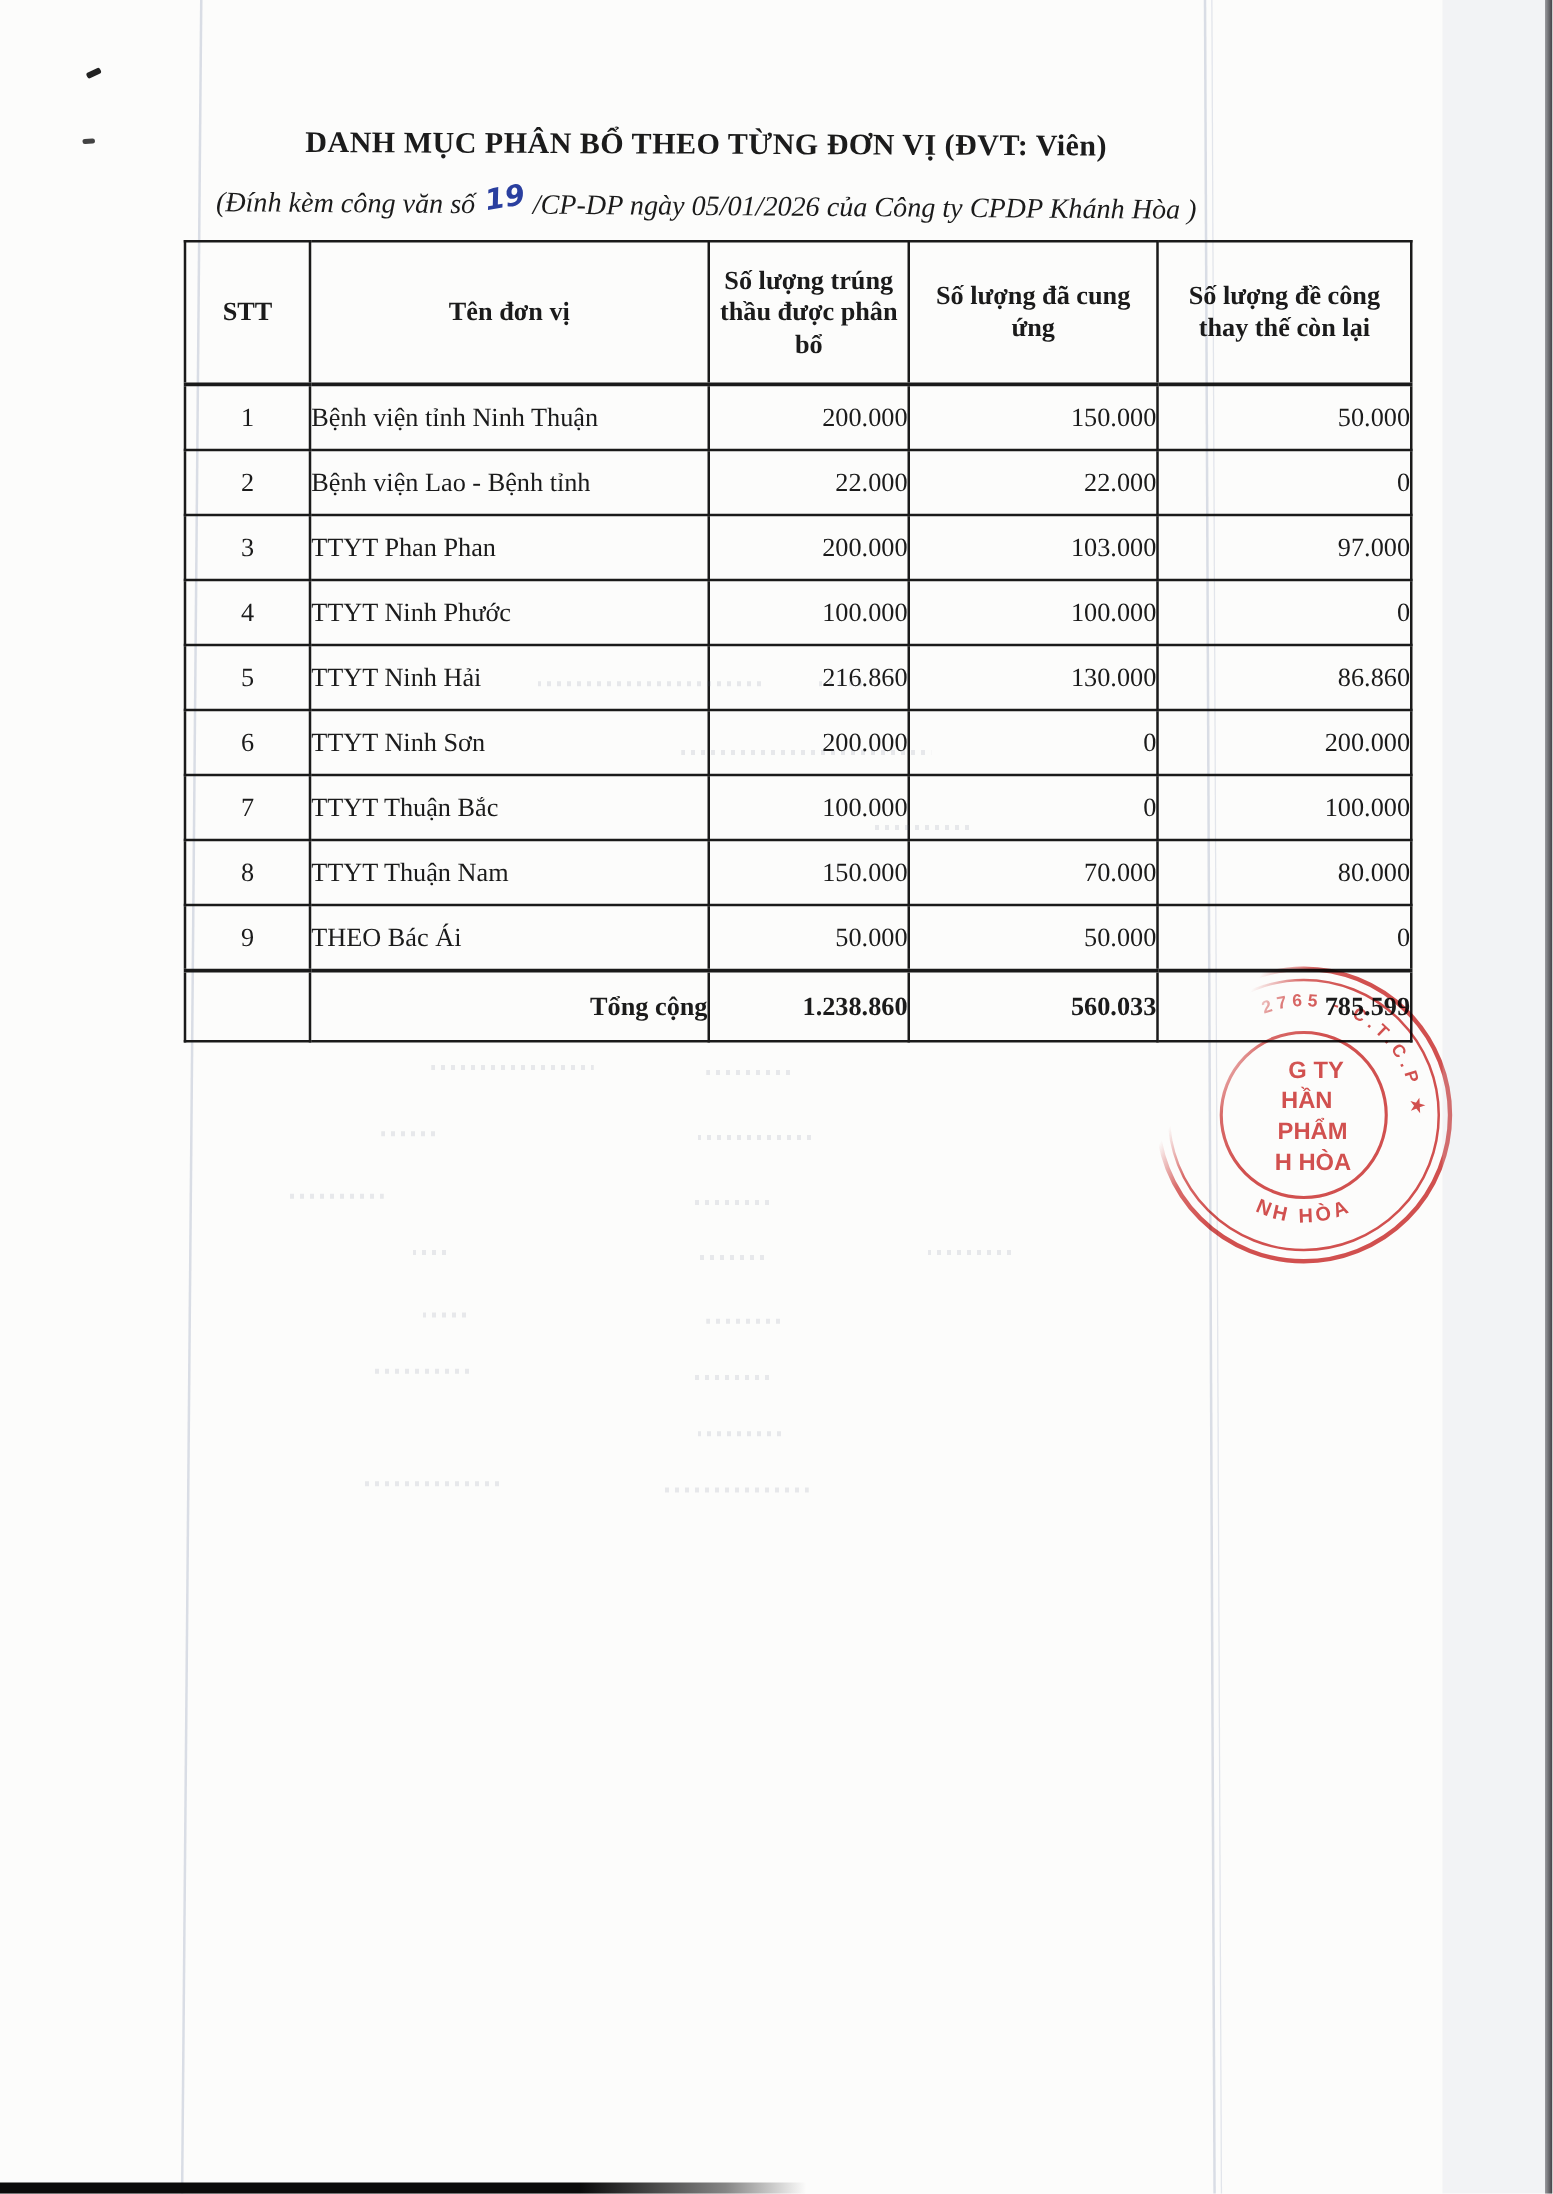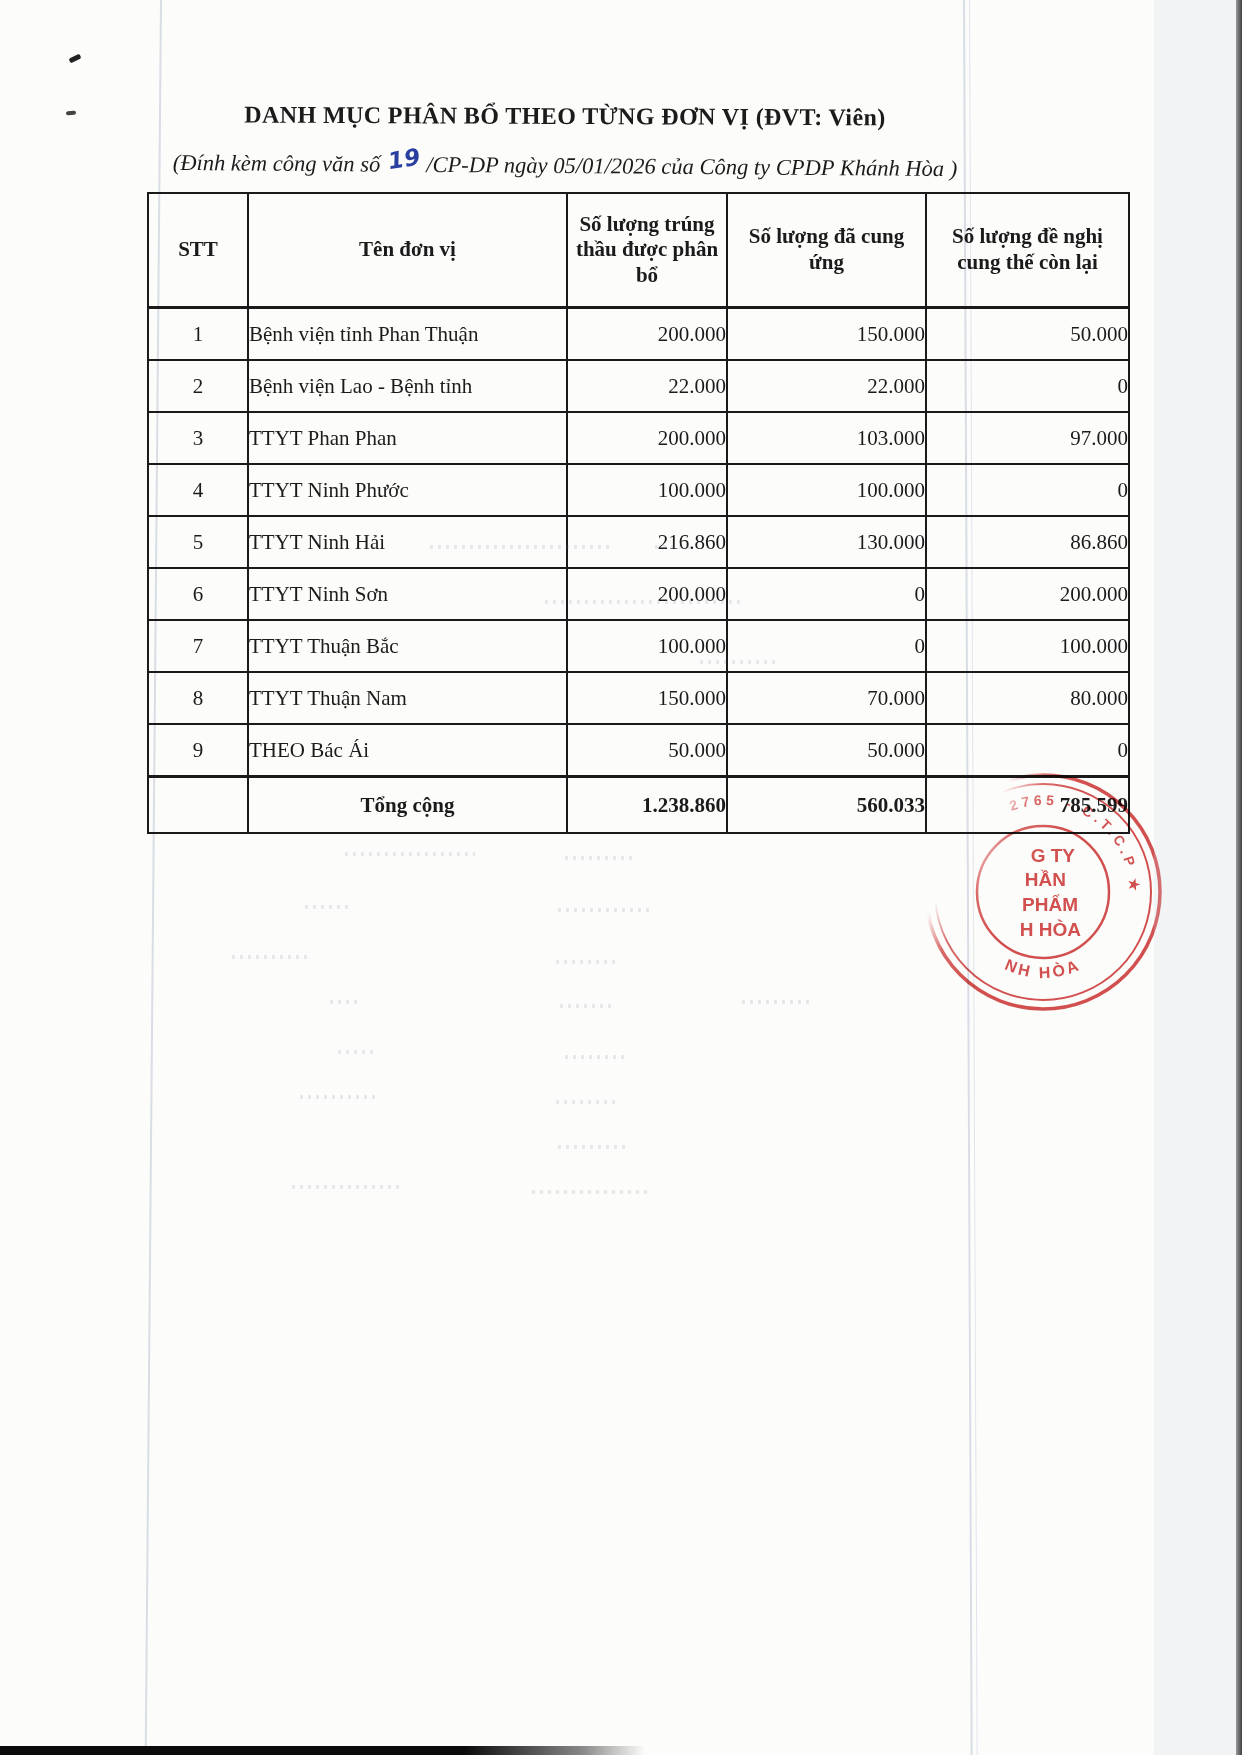--- a/index.html
+++ b/index.html
@@ -42,21 +42,21 @@
     height:108px;font-size:21px;line-height:1.22;padding:2px 6px;
     border-bottom-width:3px;
   }
   table.alloc td{height:50px;vertical-align:middle;}
   td.c-stt{text-align:center;}
   td.c-name{text-align:left;padding-left:16px;}
   td.c-num1{text-align:right;padding-right:26px;}
   td.c-num2{text-align:right;padding-right:20px;}
   td.c-num3{text-align:right;padding-right:12px;}
   tr.total-row td{height:54px;font-weight:bold;border-top-width:3px;padding-left:46px;}
-  tr.total-row td.c-name{text-align:center;padding-left:0;}
+  tr.total-row td.c-name{text-align:right;padding-left:0;}
 
   
   .stamp{
     position:absolute;left:913px;top:762px;width:260px;height:260px;
     mix-blend-mode:multiply;pointer-events:none;
   }
 
   
   .edge-right{
     position:absolute;top:0;right:0;width:6px;height:1755px;
@@ -106,27 +106,27 @@
         <col style="width:160px">
         <col style="width:199px">
         <col style="width:203px">
     </colgroup>
     <thead>
       <tr>
         <th>STT</th>
         <th>Tên đơn vị</th>
         <th>Số lượng trúng thầu được phân bổ</th>
         <th>Số lượng đã cung ứng</th>
-        <th>Số lượng đề nghị cung thế còn lại</th>
+        <th>Số lượng đề công thay thế còn lại</th>
       </tr>
     </thead>
     <tbody>
       <tr>
         <td class="c-stt">1</td>
-        <td class="c-name">Bệnh viện tỉnh Phan Thuận</td>
+        <td class="c-name">Bệnh viện tỉnh Ninh Thuận</td>
         <td class="c-num1">200.000</td>
         <td class="c-num2">150.000</td>
         <td class="c-num3">50.000</td>
       </tr>
       <tr>
         <td class="c-stt">2</td>
         <td class="c-name">Bệnh viện Lao - Bệnh tỉnh</td>
         <td class="c-num1">22.000</td>
         <td class="c-num2">22.000</td>
         <td class="c-num3">0</td>

